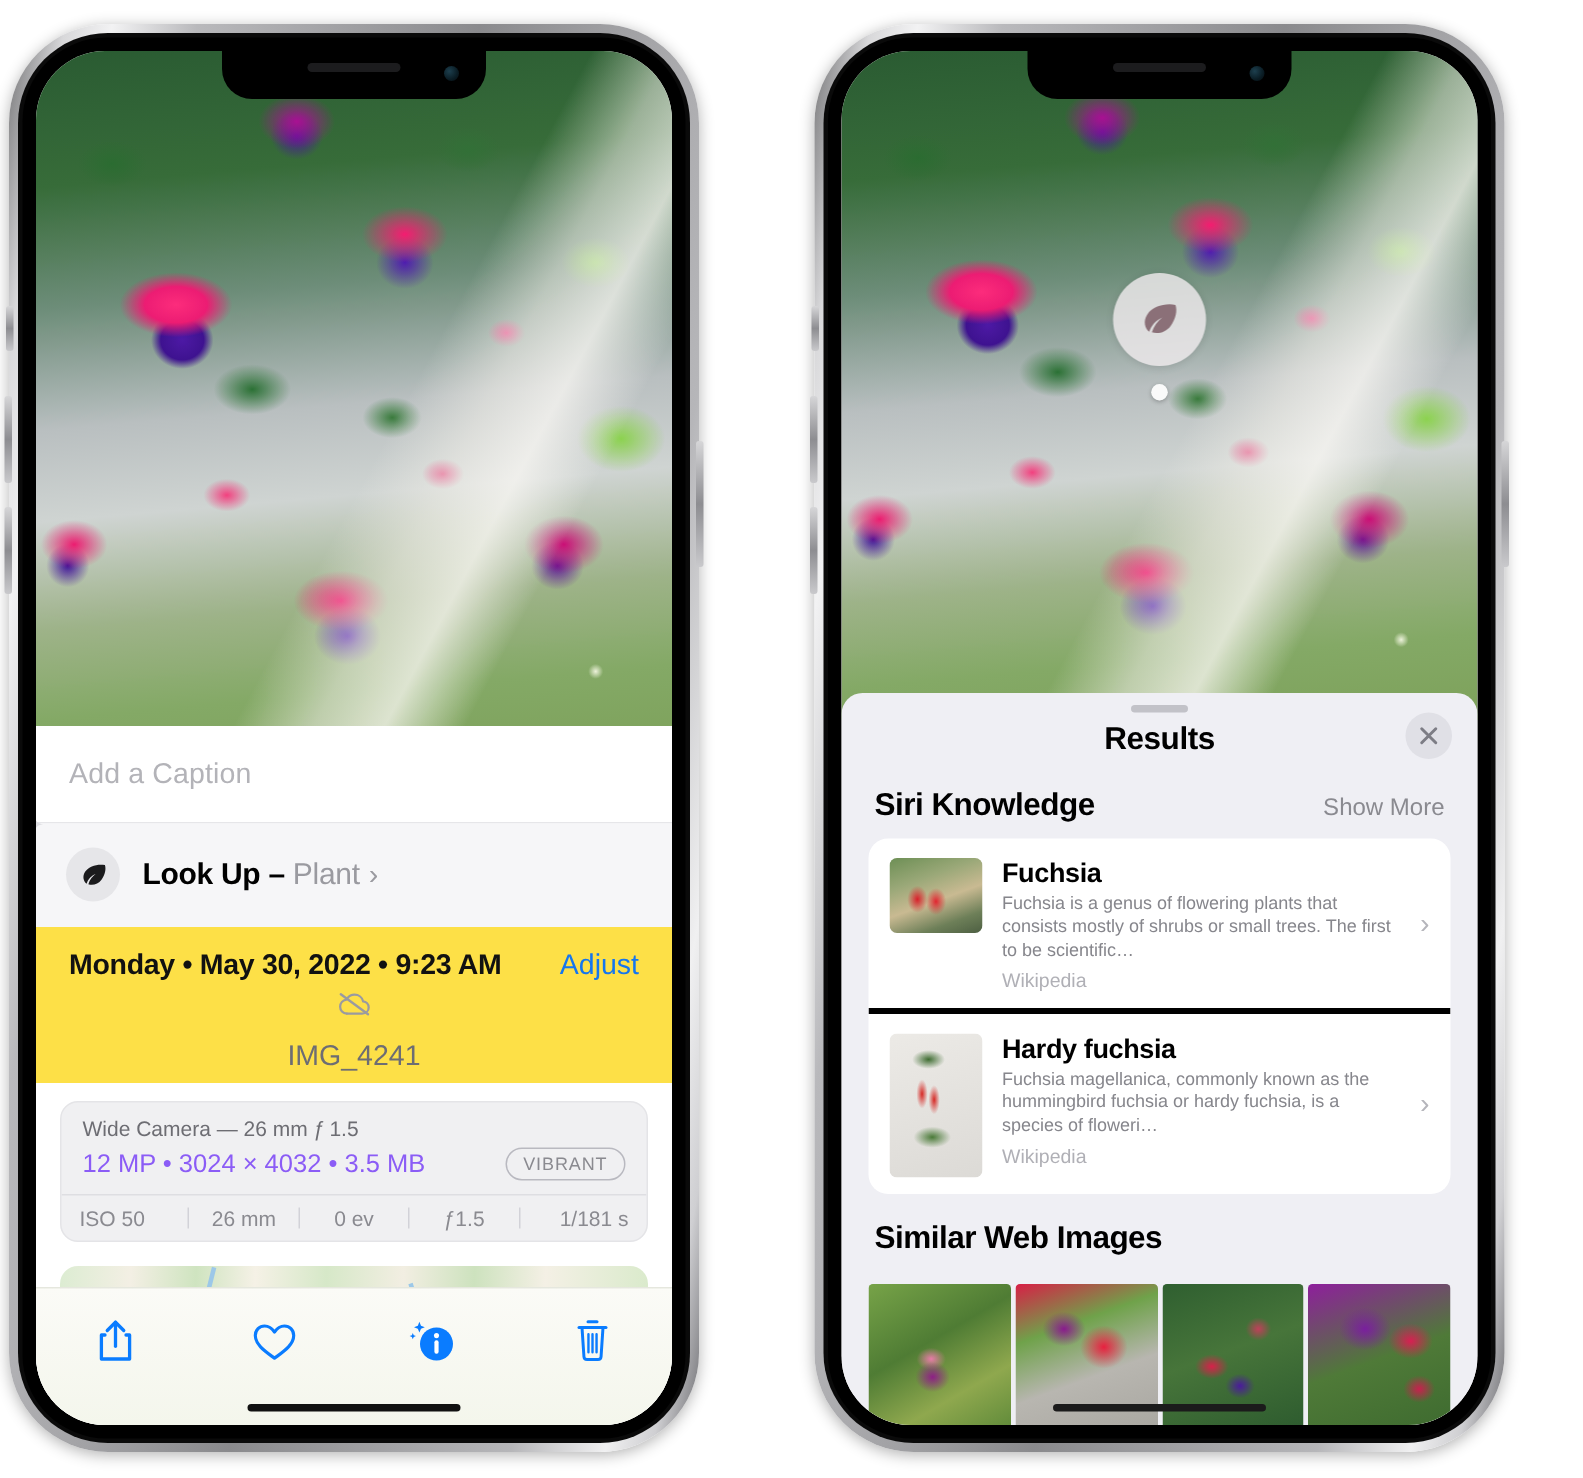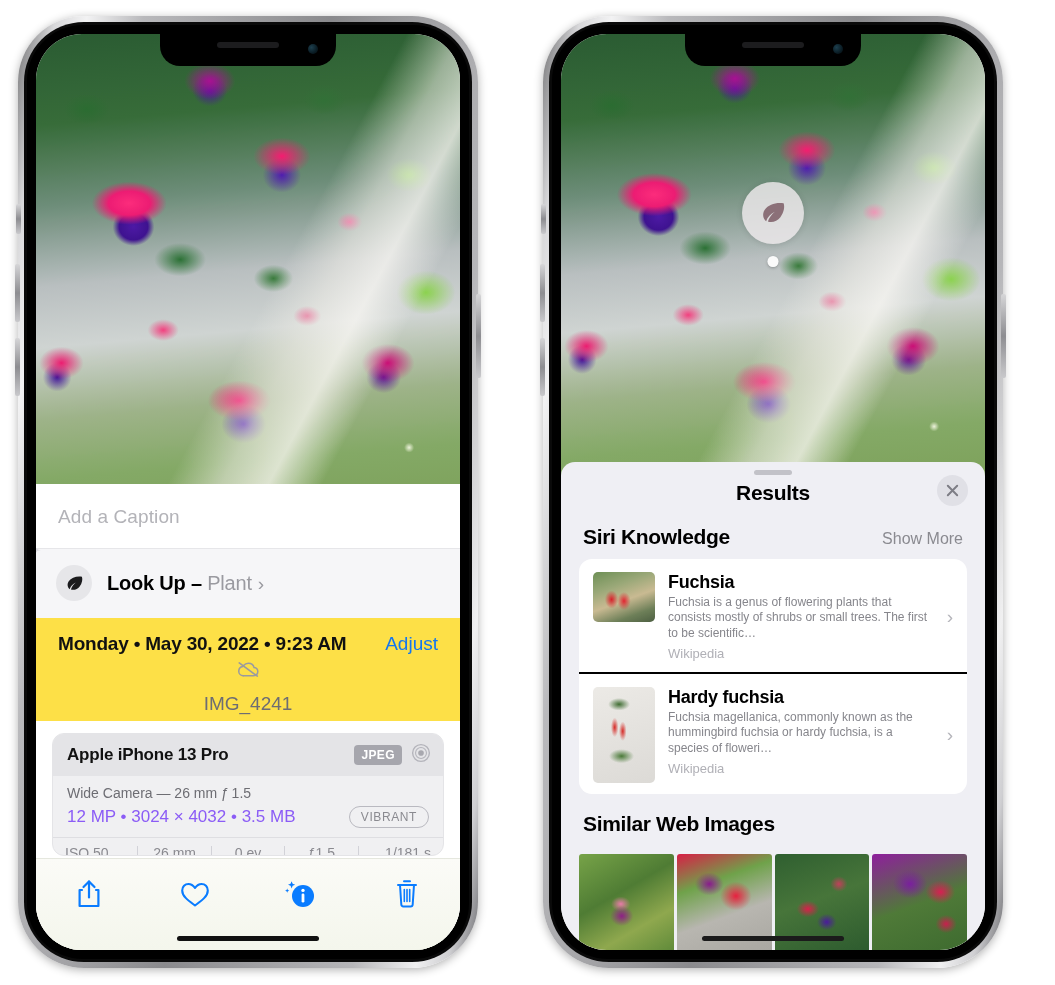--- a/index.html
+++ b/index.html
@@ -6,21 +6,21 @@
   html, body {
     width: 1055px; height: 985px;
     background: #ffffff;
     font-family: "Liberation Sans", sans-serif;
     overflow: hidden;
   }
   .stage { position: relative; width: 1055px; height: 985px; }
 
   
   .phone { position: absolute; top: 16px; width: 460px; height: 952px; }
-  .phone.left  { left: 18px; }
+  .phone.left  { left: 6px; }
   .phone.right { left: 543px; }
 
   .frame-outer {
     position: absolute; inset: 0;
     border-radius: 66px;
     background: linear-gradient(100deg,#6e6e70 0%,#d8d8da 6%,#f2f2f3 11%,#b9b9bc 20%,
                  #8a8a8d 50%,#b6b6b9 80%,#f0f0f1 90%,#cfcfd2 95%,#66666a 100%);
     box-shadow: 0 2px 10px rgba(0,0,0,.30);
   }
   .frame-inner {
@@ -242,21 +242,21 @@
     display: flex; align-items: baseline; justify-content: space-between;
     padding: 8px 22px 10px 22px;
   }
   .sec-title { font-size: 21px; font-weight: 700; color: #000; letter-spacing: -.35px; }
   .sec-more { font-size: 16px; color: #8a8a90; }
 
   .know-card {
     margin: 0 18px; background: #fff; border-radius: 13px; overflow: hidden;
   }
   .know-row { display: flex; align-items: flex-start; padding: 13px 14px 11px 14px; gap: 13px; }
-  .know-row + .know-row { border-top: 2px solid #000000; }
+  .know-row + .know-row { border-top: 4px solid #000000; }
   .know-thumb { width: 62px; flex: none; border-radius: 5px; overflow: hidden; }
   .know-thumb.t1 {
     height: 50px;
     background:
       radial-gradient(ellipse 9px 12px at 30% 55%, #d9202a 0%, rgba(217,32,42,0) 75%),
       radial-gradient(ellipse 9px 12px at 50% 58%, #e02630 0%, rgba(224,38,48,0) 75%),
       linear-gradient(160deg,#6d8f55 0%, #9aa878 30%, #c9ba92 55%, #6d7f58 80%, #4d5f42 100%);
   }
   .know-thumb.t2 {
     height: 96px;
@@ -342,33 +342,20 @@
                 <path d="M7 16h11.5c3 0 5-2 5-4.6 0-2.4-1.8-4.3-4.2-4.6C18.7 3.9 16 1.8 12.8 1.8c-2.2 0-4.1 1-5.3 2.6" fill="none" stroke="#9a9aa0" stroke-width="1.7" stroke-linecap="round"></path>
                 <path d="M6.6 5.6C4 6 2 8.2 2 10.9 2 13.6 4 16 7 16" fill="none" stroke="#9a9aa0" stroke-width="1.7" stroke-linecap="round"></path>
                 <line x1="2.5" y1="1.5" x2="23" y2="16.5" stroke="#9a9aa0" stroke-width="1.8" stroke-linecap="round"></line>
               </svg>
             </span>
             <span class="fname">IMG_4241</span>
           </div>
         </div>
 
         <div class="meta-card">
-          <div class="meta-head">
-            <span class="meta-title">Apple iPhone 13 Pro</span>
-            <span class="meta-head-right">
-              <span class="jpeg-badge">JPEG</span>
-              <span>
-                <svg width="20" height="20" viewBox="0 0 22 22" aria-hidden="true">
-                  <circle cx="11" cy="11" r="9.2" fill="none" stroke="#b4b4bb" stroke-width="1.5"></circle>
-                  <circle cx="11" cy="11" r="6" fill="none" stroke="#b4b4bb" stroke-width="1.2"></circle>
-                  <circle cx="11" cy="11" r="3.1" fill="#a8a8af"></circle>
-                </svg>
-              </span>
-            </span>
-          </div>
           <div class="meta-body">
             <div class="meta-l1">Wide Camera — 26 mm ƒ 1.5</div>
             <div class="meta-l2row">
               <span class="meta-l2">12 MP • 3024 × 4032 • 3.5 MB</span>
               <span class="vibrant">VIBRANT</span>
             </div>
           </div>
           <div class="meta-foot">
             <span class="cell">ISO 50</span>
             <span class="sep"></span>

